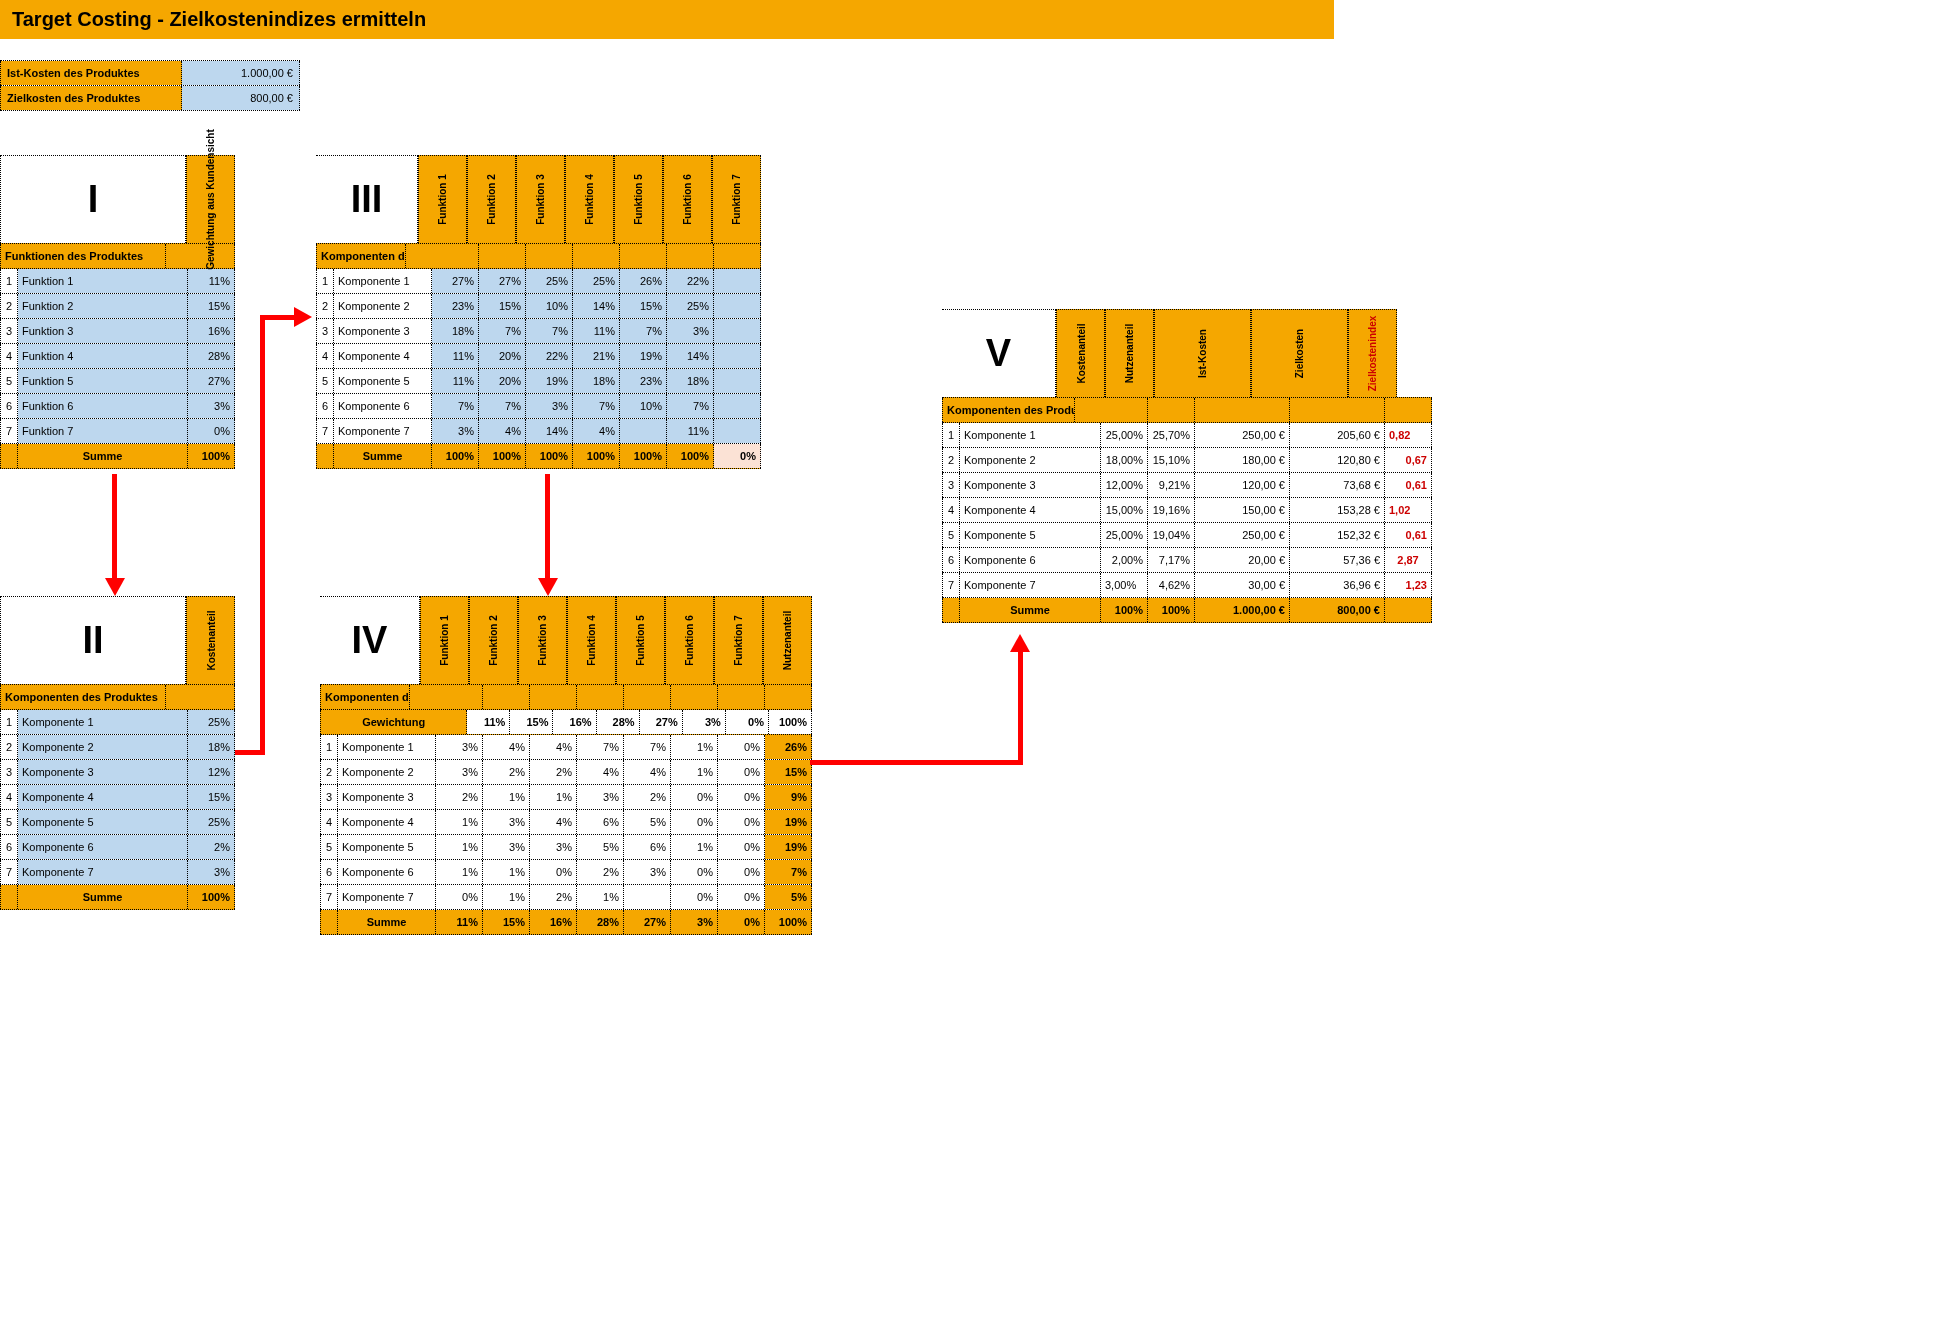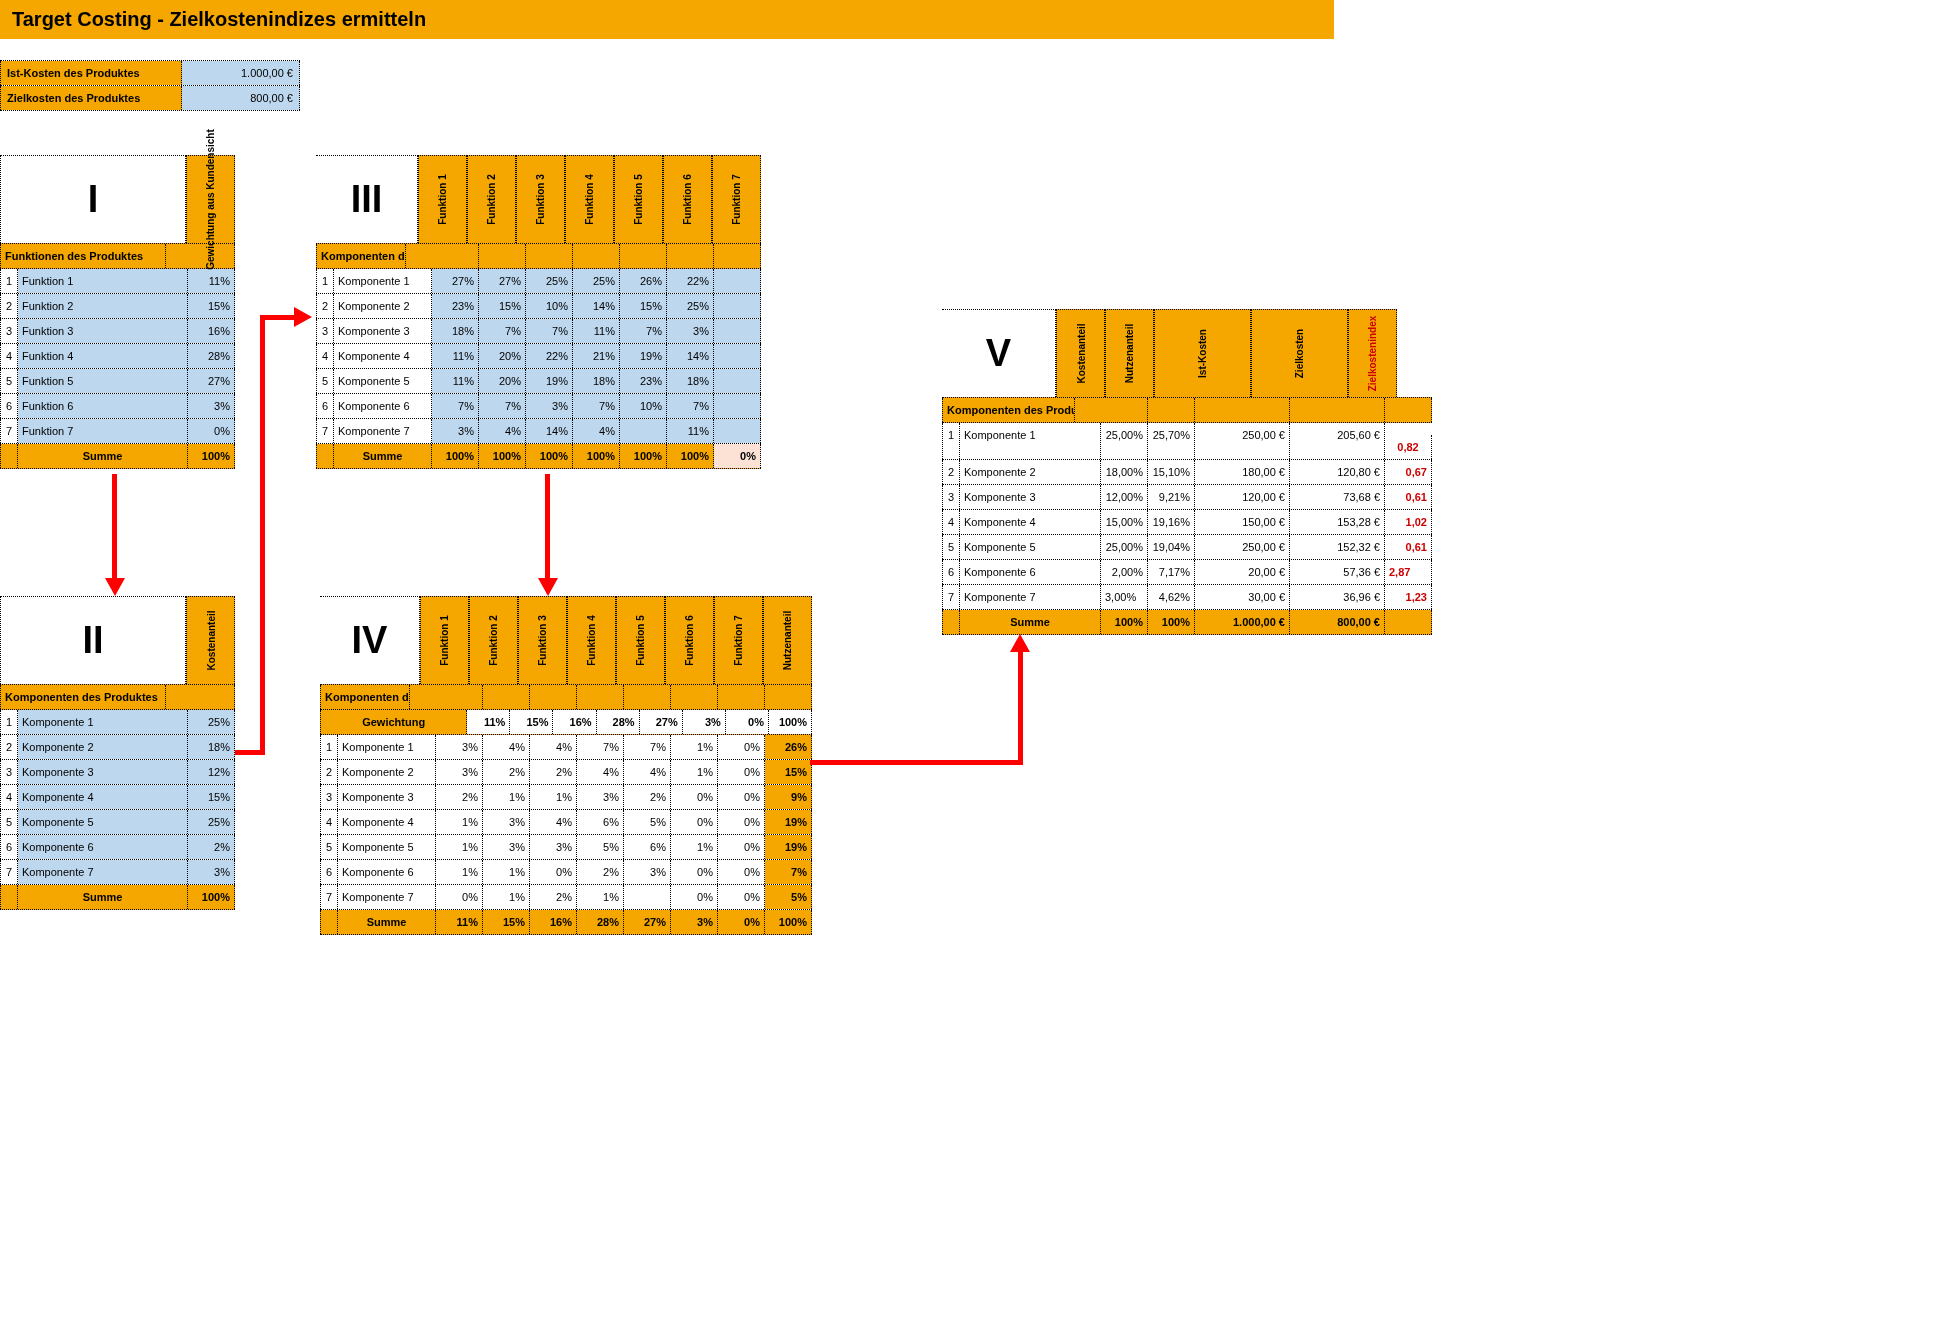--- a/index.html
+++ b/index.html
@@ -594,21 +594,21 @@
       </div>
   </div>
   <div id="b5-rows">
       <div class="body-row">
         <div class="cell idx">1</div>
     <div class="cell name">Komponente 1</div>
         <div class="cell" style="width:47px; text-align:right;">25,00%</div>
         <div class="cell" style="width:47px; text-align:right;">25,70%</div>
         <div class="cell" style="width:95px; text-align:right;">250,00 €</div>
         <div class="cell" style="width:95px; text-align:right;">205,60 €</div>
-        <div class="cell redtext" style="width:47px; text-align:center;margin-top:12px;">0,82</div>
+        <div class="cell redtext" style="width:47px; text-align:left;">0,82</div>
       </div>
       <div class="body-row">
         <div class="cell idx">2</div>
     <div class="cell name">Komponente 2</div>
         <div class="cell" style="width:47px; text-align:right;">18,00%</div>
         <div class="cell" style="width:47px; text-align:right;">15,10%</div>
         <div class="cell" style="width:95px; text-align:right;">180,00 €</div>
         <div class="cell" style="width:95px; text-align:right;">120,80 €</div>
         <div class="cell redtext" style="width:47px; text-align:right;">0,67</div>
       </div>
@@ -621,39 +621,39 @@
         <div class="cell" style="width:95px; text-align:right;">73,68 €</div>
         <div class="cell redtext" style="width:47px; text-align:right;">0,61</div>
       </div>
       <div class="body-row">
         <div class="cell idx">4</div>
     <div class="cell name">Komponente 4</div>
         <div class="cell" style="width:47px; text-align:right;">15,00%</div>
         <div class="cell" style="width:47px; text-align:right;">19,16%</div>
         <div class="cell" style="width:95px; text-align:right;">150,00 €</div>
         <div class="cell" style="width:95px; text-align:right;">153,28 €</div>
-        <div class="cell redtext" style="width:47px; text-align:right;">1,02</div>
+        <div class="cell redtext" style="width:47px; text-align:left;">1,02</div>
       </div>
       <div class="body-row">
         <div class="cell idx">5</div>
     <div class="cell name">Komponente 5</div>
         <div class="cell" style="width:47px; text-align:right;">25,00%</div>
         <div class="cell" style="width:47px; text-align:right;">19,04%</div>
         <div class="cell" style="width:95px; text-align:right;">250,00 €</div>
         <div class="cell" style="width:95px; text-align:right;">152,32 €</div>
         <div class="cell redtext" style="width:47px; text-align:right;">0,61</div>
       </div>
       <div class="body-row">
         <div class="cell idx">6</div>
     <div class="cell name">Komponente 6</div>
         <div class="cell" style="width:47px; text-align:right;">2,00%</div>
         <div class="cell" style="width:47px; text-align:right;">7,17%</div>
         <div class="cell" style="width:95px; text-align:right;">20,00 €</div>
         <div class="cell" style="width:95px; text-align:right;">57,36 €</div>
-        <div class="cell redtext" style="width:47px; text-align:left;">2,87</div>
+        <div class="cell redtext" style="width:47px; text-align:center;">2,87</div>
       </div>
       <div class="body-row">
         <div class="cell idx">7</div>
     <div class="cell name">Komponente 7</div>
         <div class="cell" style="width:47px; text-align:left;">3,00%</div>
         <div class="cell" style="width:47px; text-align:right;">4,62%</div>
         <div class="cell" style="width:95px; text-align:right;">30,00 €</div>
         <div class="cell" style="width:95px; text-align:right;">36,96 €</div>
         <div class="cell redtext" style="width:47px; text-align:right;">1,23</div>
       </div>

